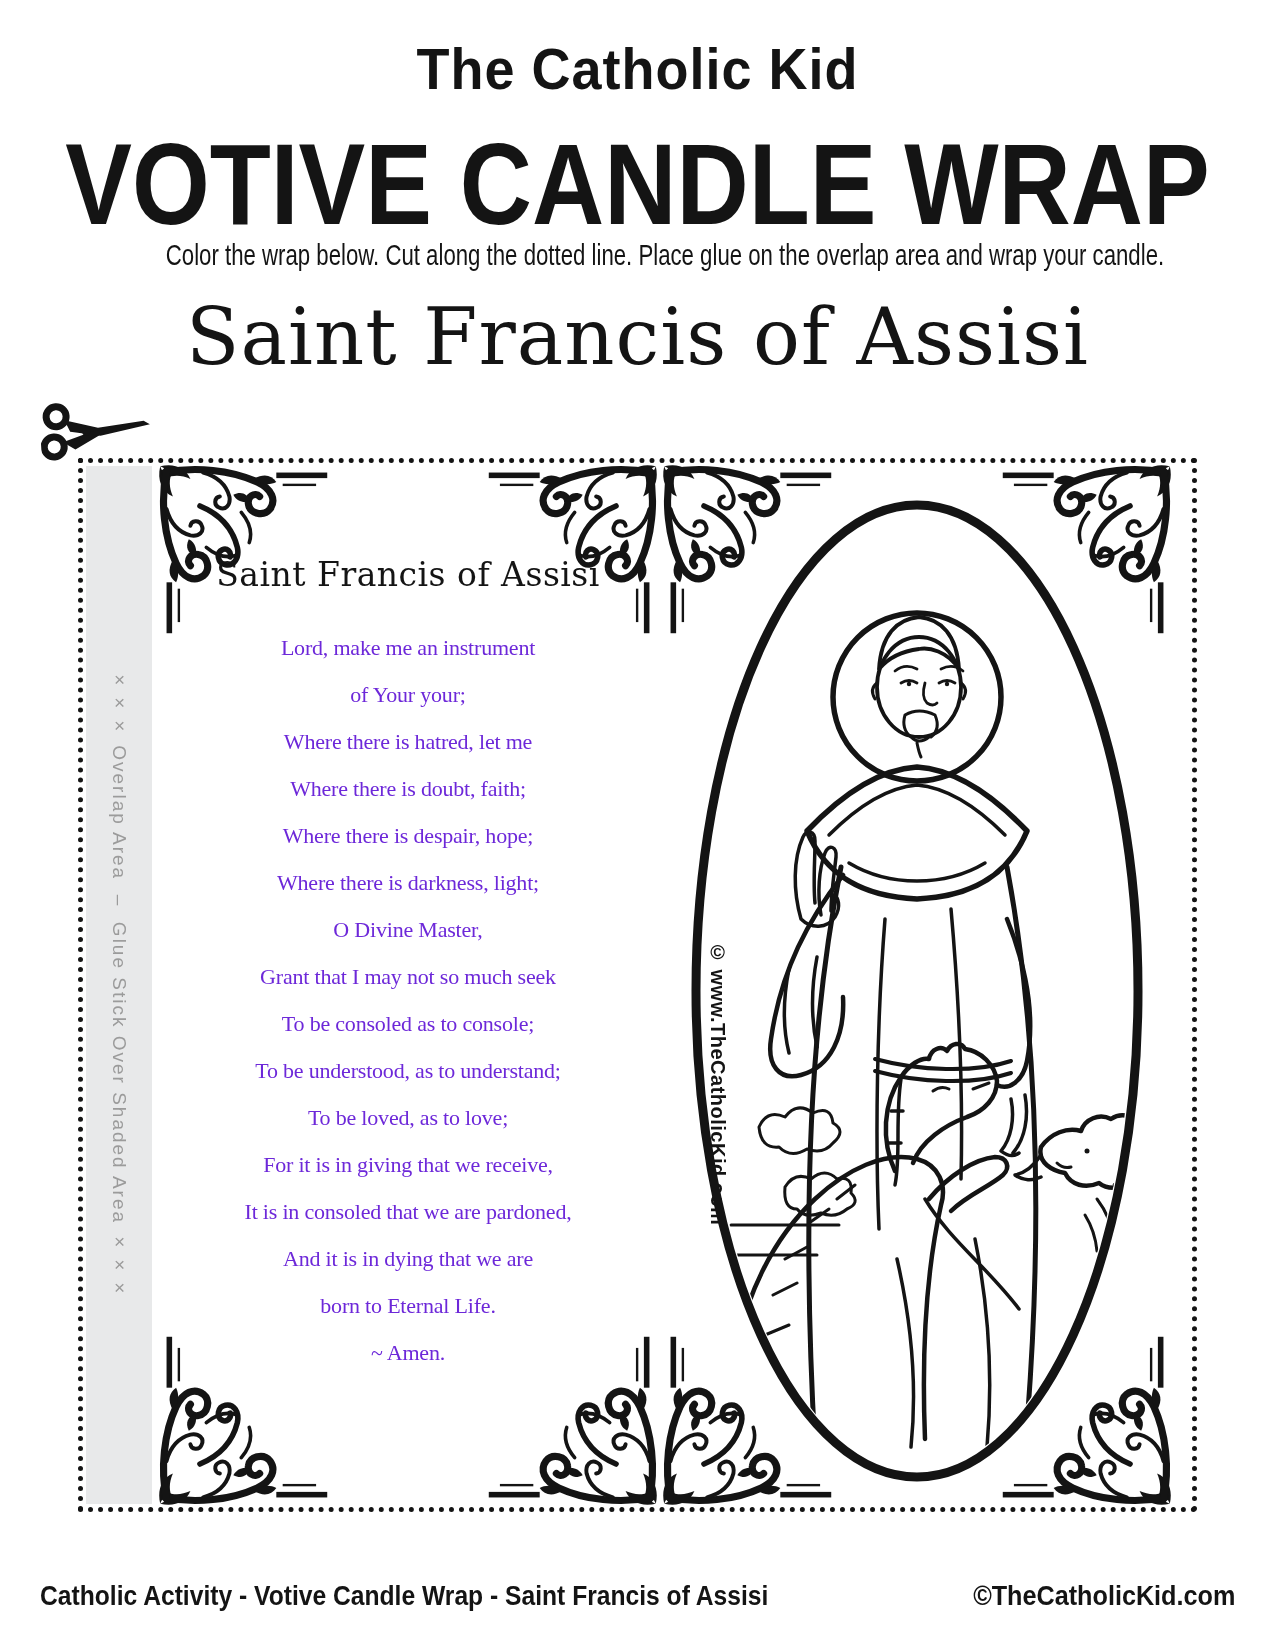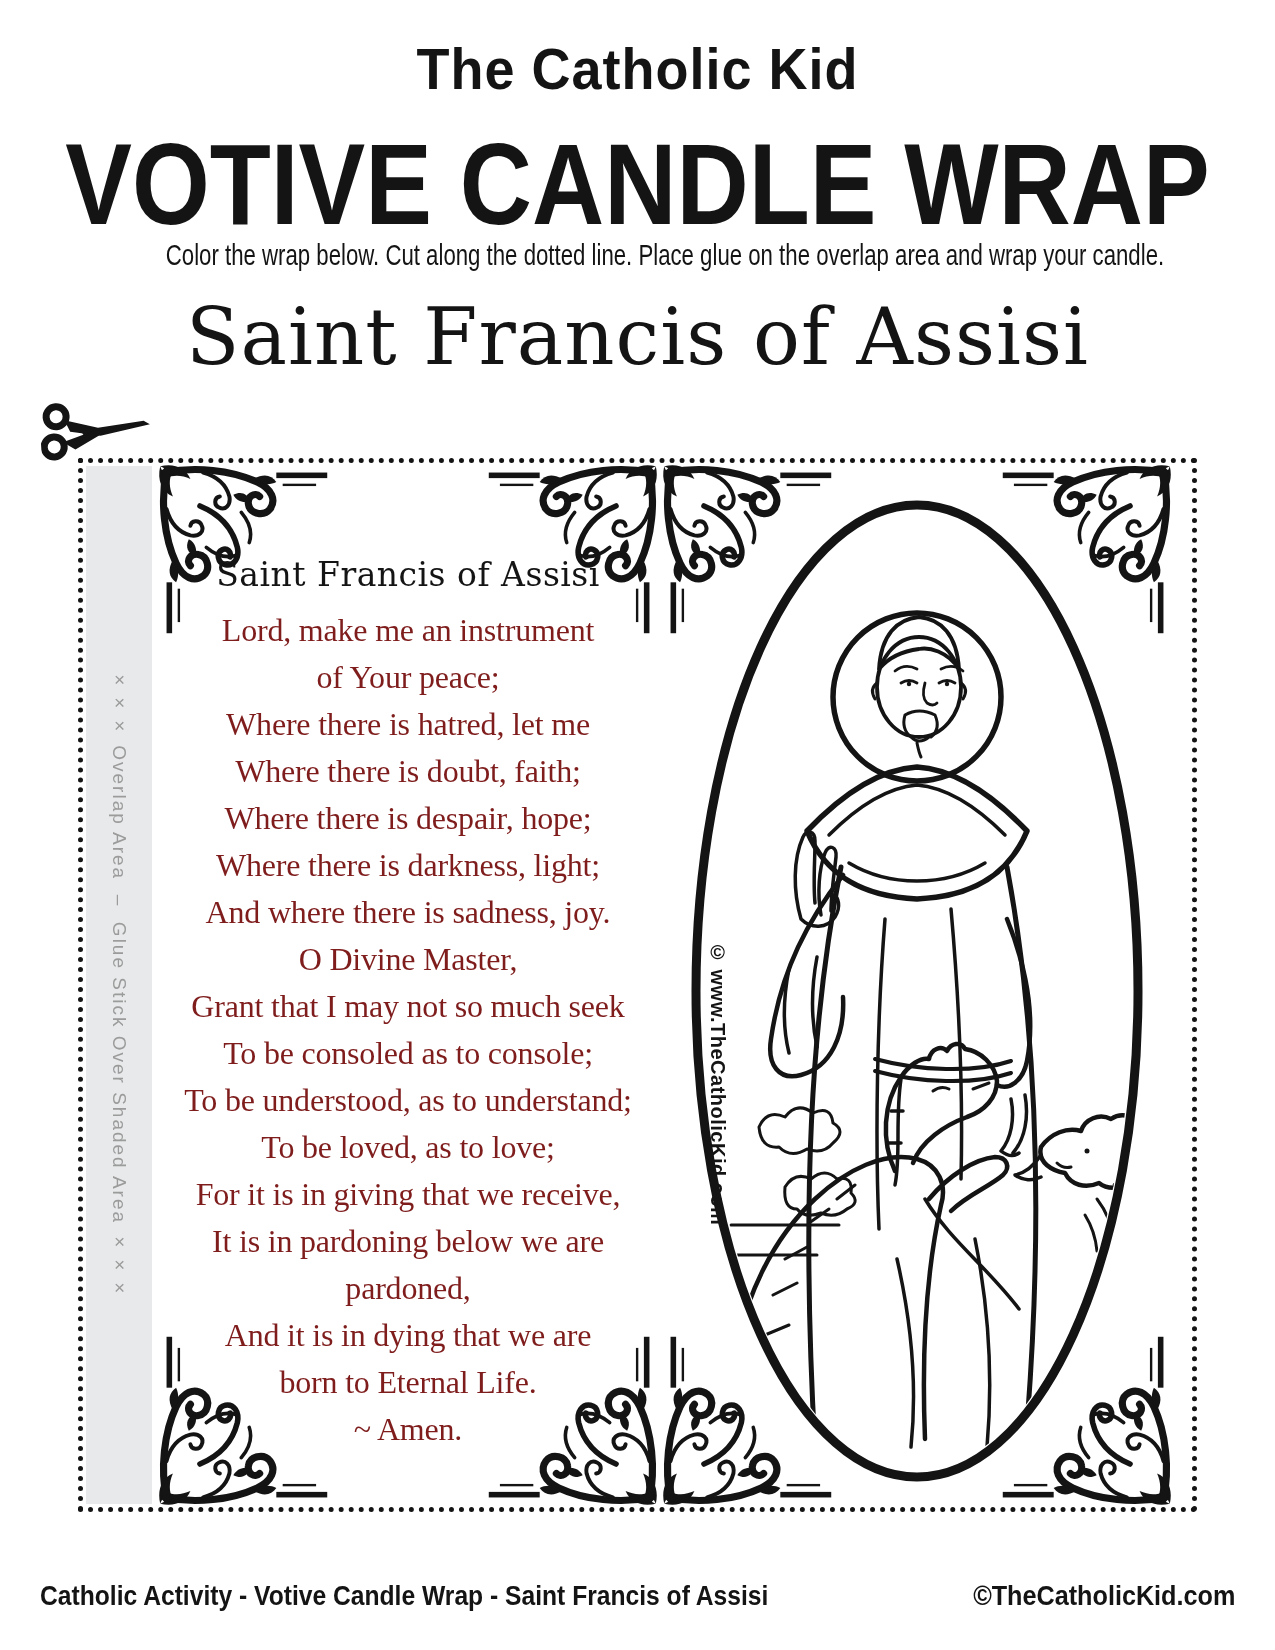--- a/index.html
+++ b/index.html
@@ -40,23 +40,23 @@
   .panel-image{left:578px;top:0px;width:512px;height:1044px;}
   .corner{position:absolute;width:175px;height:175px;}
   .corner svg{width:100%;height:100%;display:block;}
   .c-tl{left:0;top:0;}
   .c-tr{right:0;top:0;transform:scaleX(-1);}
   .c-bl{left:0;bottom:0;transform:scaleY(-1);}
   .c-br{right:0;bottom:0;transform:scale(-1,-1);}
 
   .prayer-title{position:absolute;top:92px;left:0;width:100%;text-align:center;
             font-family:"DejaVu Serif",serif;font-size:33px;letter-spacing:0.5px;}
-  .prayer{position:absolute;top:144px;left:0;width:100%;text-align:center;
-            font-family:"Liberation Serif",serif;font-size:32px;letter-spacing:-0.2px;
-            line-height:47px;color:#7f1d1d;}
+  .prayer{position:absolute;top:161px;left:0;width:100%;text-align:center;
+            font-family:"Liberation Serif",serif;font-size:22px;letter-spacing:-0.2px;
+            line-height:47px;color:#6d28d9;}
 
   .v-copyright{position:absolute;left:620px;top:478px;height:290px;width:28px;
             display:flex;align-items:flex-start;justify-content:center;}
   .v-copyright span{writing-mode:vertical-rl;font-weight:700;font-size:20px;
             letter-spacing:0.5px;white-space:nowrap;}
 
   .oval-art{position:absolute;left:28px;top:36px;width:456px;height:985px;}
 
   
   .footer{position:absolute;left:0;bottom:38px;width:100%;padding:0 40px;
@@ -136,33 +136,32 @@
         </div>
       <div class="corner c-br">
           <svg viewBox="0 0 220 220">
             <use href="#corner-art"></use>
           </svg>
         </div>
 
       <div class="prayer-title">Saint Francis of Assisi</div>
       <div class="prayer">
           <div>Lord, make me an instrument</div>
-          <div>of Your peace;</div>
+          <div>of Your your;</div>
           <div>Where there is hatred, let me</div>
           <div>Where there is doubt, faith;</div>
           <div>Where there is despair, hope;</div>
           <div>Where there is darkness, light;</div>
-          <div>And where there is sadness, joy.</div>
           <div>O Divine Master,</div>
           <div>Grant that I may not so much seek</div>
           <div>To be consoled as to console;</div>
           <div>To be understood, as to understand;</div>
           <div>To be loved, as to love;</div>
           <div>For it is in giving that we receive,</div>
-          <div>It is in pardoning below we are pardoned,</div>
+          <div>It is in consoled that we are pardoned,</div>
           <div>And it is in dying that we are</div>
           <div>born to Eternal Life.</div>
           <div>~ Amen.</div>
         </div>
     </div>
 
     <div class="v-copyright">
       <span>© www.TheCatholicKid.com</span>
     </div>
 

